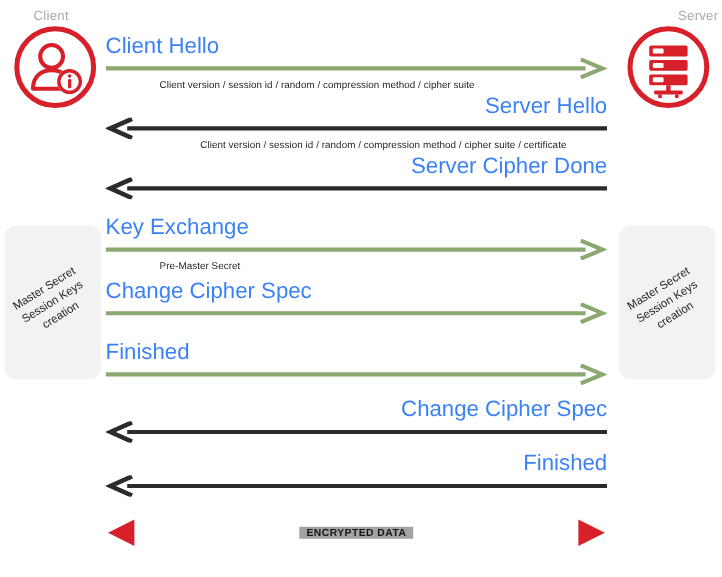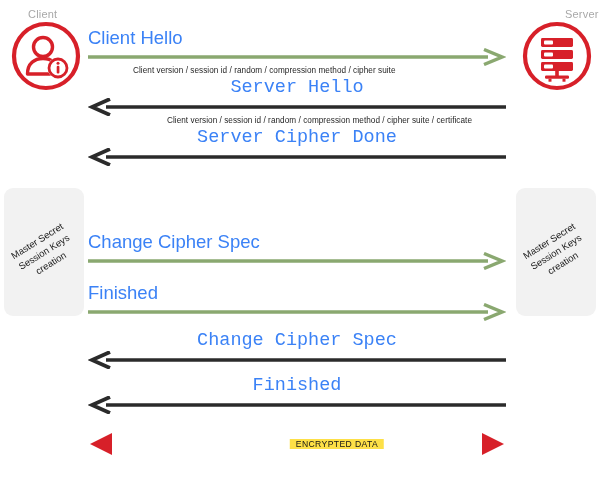--- a/index.html
+++ b/index.html
@@ -71,21 +71,21 @@
     width: 418px;
   }
   .msg-title {
     font-size: 18.5px;
     color: #3b82f6;
     line-height: 1.08;
     white-space: nowrap;
     font-weight: 400;
   }
   .msg-title.to-right { text-align: left; }
-  .msg-title.to-left  { text-align: center; font-family: Liberation Mono, monospace; }
+  .msg-title.to-left  { text-align: right; }
 
   .msg-sub {
     font-size: 8.2px;
     color: #1f1f1f;
     line-height: 1.1;
     white-space: nowrap;
     letter-spacing: .05px;
     padding-left: 45px;
   }
   .msg-sub.center { text-align: center; }
@@ -103,29 +103,28 @@
     left: 88px;
     top: 430px;
     width: 418px;
     height: 28px;
   }
   #encrypted-label {
     position: absolute;
     left: 50%;
     top: 50%;
     transform: translate(-50%, -50%);
-    background: #fde047;
+    background: #a3a3a3;
     padding: 0 6px;
     font-size: 8.6px;
-    font-weight: normal;
+    font-weight: bold;
     letter-spacing: .4px;
     color: #141414;
     white-space: nowrap;
     z-index: 2;
-    margin-left: 40px;
   }
 </style>
 </head>
 <body>
 
 <div id="stage">
 
   <div class="endpoint-label" id="client-label">Client</div>
 
   <div class="endpoint-icon" id="client-icon">
@@ -203,20 +202,30 @@
     <div class="msg-title to-left">Server Cipher Done</div>
     <div class="arrow-wrap">
       <svg width="418" height="18" viewBox="0 0 418 18">
         <line x1="18" y1="9" x2="418" y2="9" stroke="#2b2b2b" stroke-width="3.4"></line>
         <polyline points="22,1 4,9 22,17" fill="none" stroke="#2b2b2b" stroke-width="3.8" stroke-linejoin="miter" stroke-linecap="butt"></polyline>
       </svg>
     </div>
     <div class="msg-sub center"></div>
   </div>
 
+  <div class="msg" style="top:179px">
+    <div class="msg-title to-right">Key Exchange</div>
+    <div class="arrow-wrap">
+      <svg width="418" height="18" viewBox="0 0 418 18">
+        <line x1="0" y1="9" x2="400" y2="9" stroke="#8aa870" stroke-width="3.4"></line>
+        <polyline points="396,1.5 414,9 396,16.5" fill="none" stroke="#8aa870" stroke-width="3.4" stroke-linejoin="miter" stroke-linecap="butt"></polyline>
+      </svg>
+    </div>
+    <div class="msg-sub">Pre-Master Secret</div>
+  </div>
 
   <div class="msg" style="top:232px">
     <div class="msg-title to-right">Change Cipher Spec</div>
     <div class="arrow-wrap">
       <svg width="418" height="18" viewBox="0 0 418 18">
         <line x1="0" y1="9" x2="400" y2="9" stroke="#8aa870" stroke-width="3.4"></line>
         <polyline points="396,1.5 414,9 396,16.5" fill="none" stroke="#8aa870" stroke-width="3.4" stroke-linejoin="miter" stroke-linecap="butt"></polyline>
       </svg>
     </div>
     <div class="msg-sub"></div>

